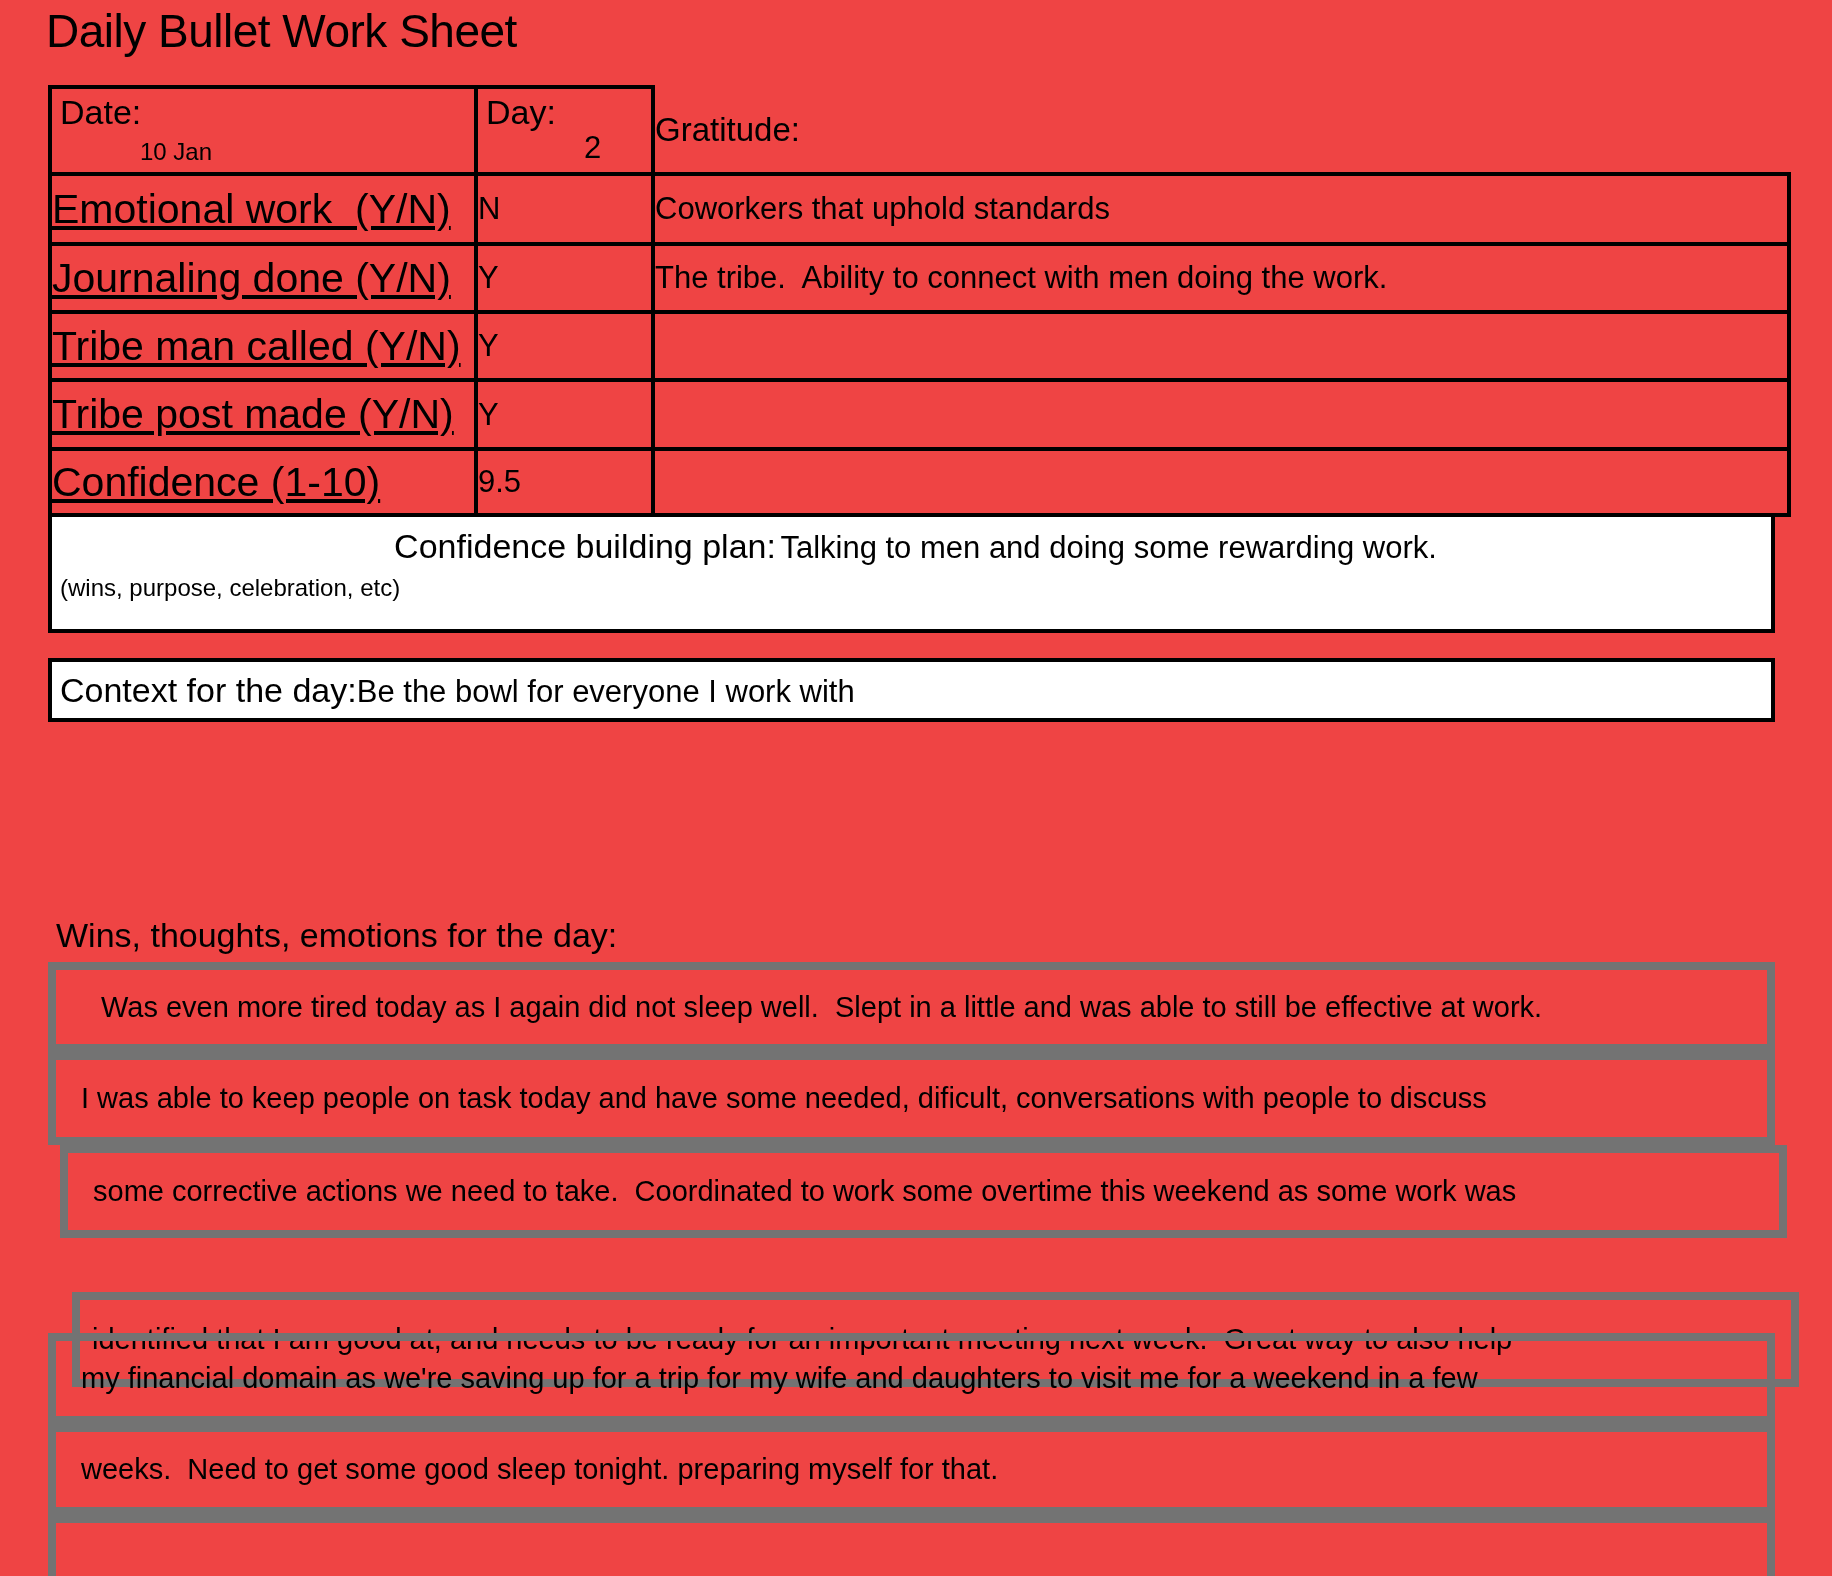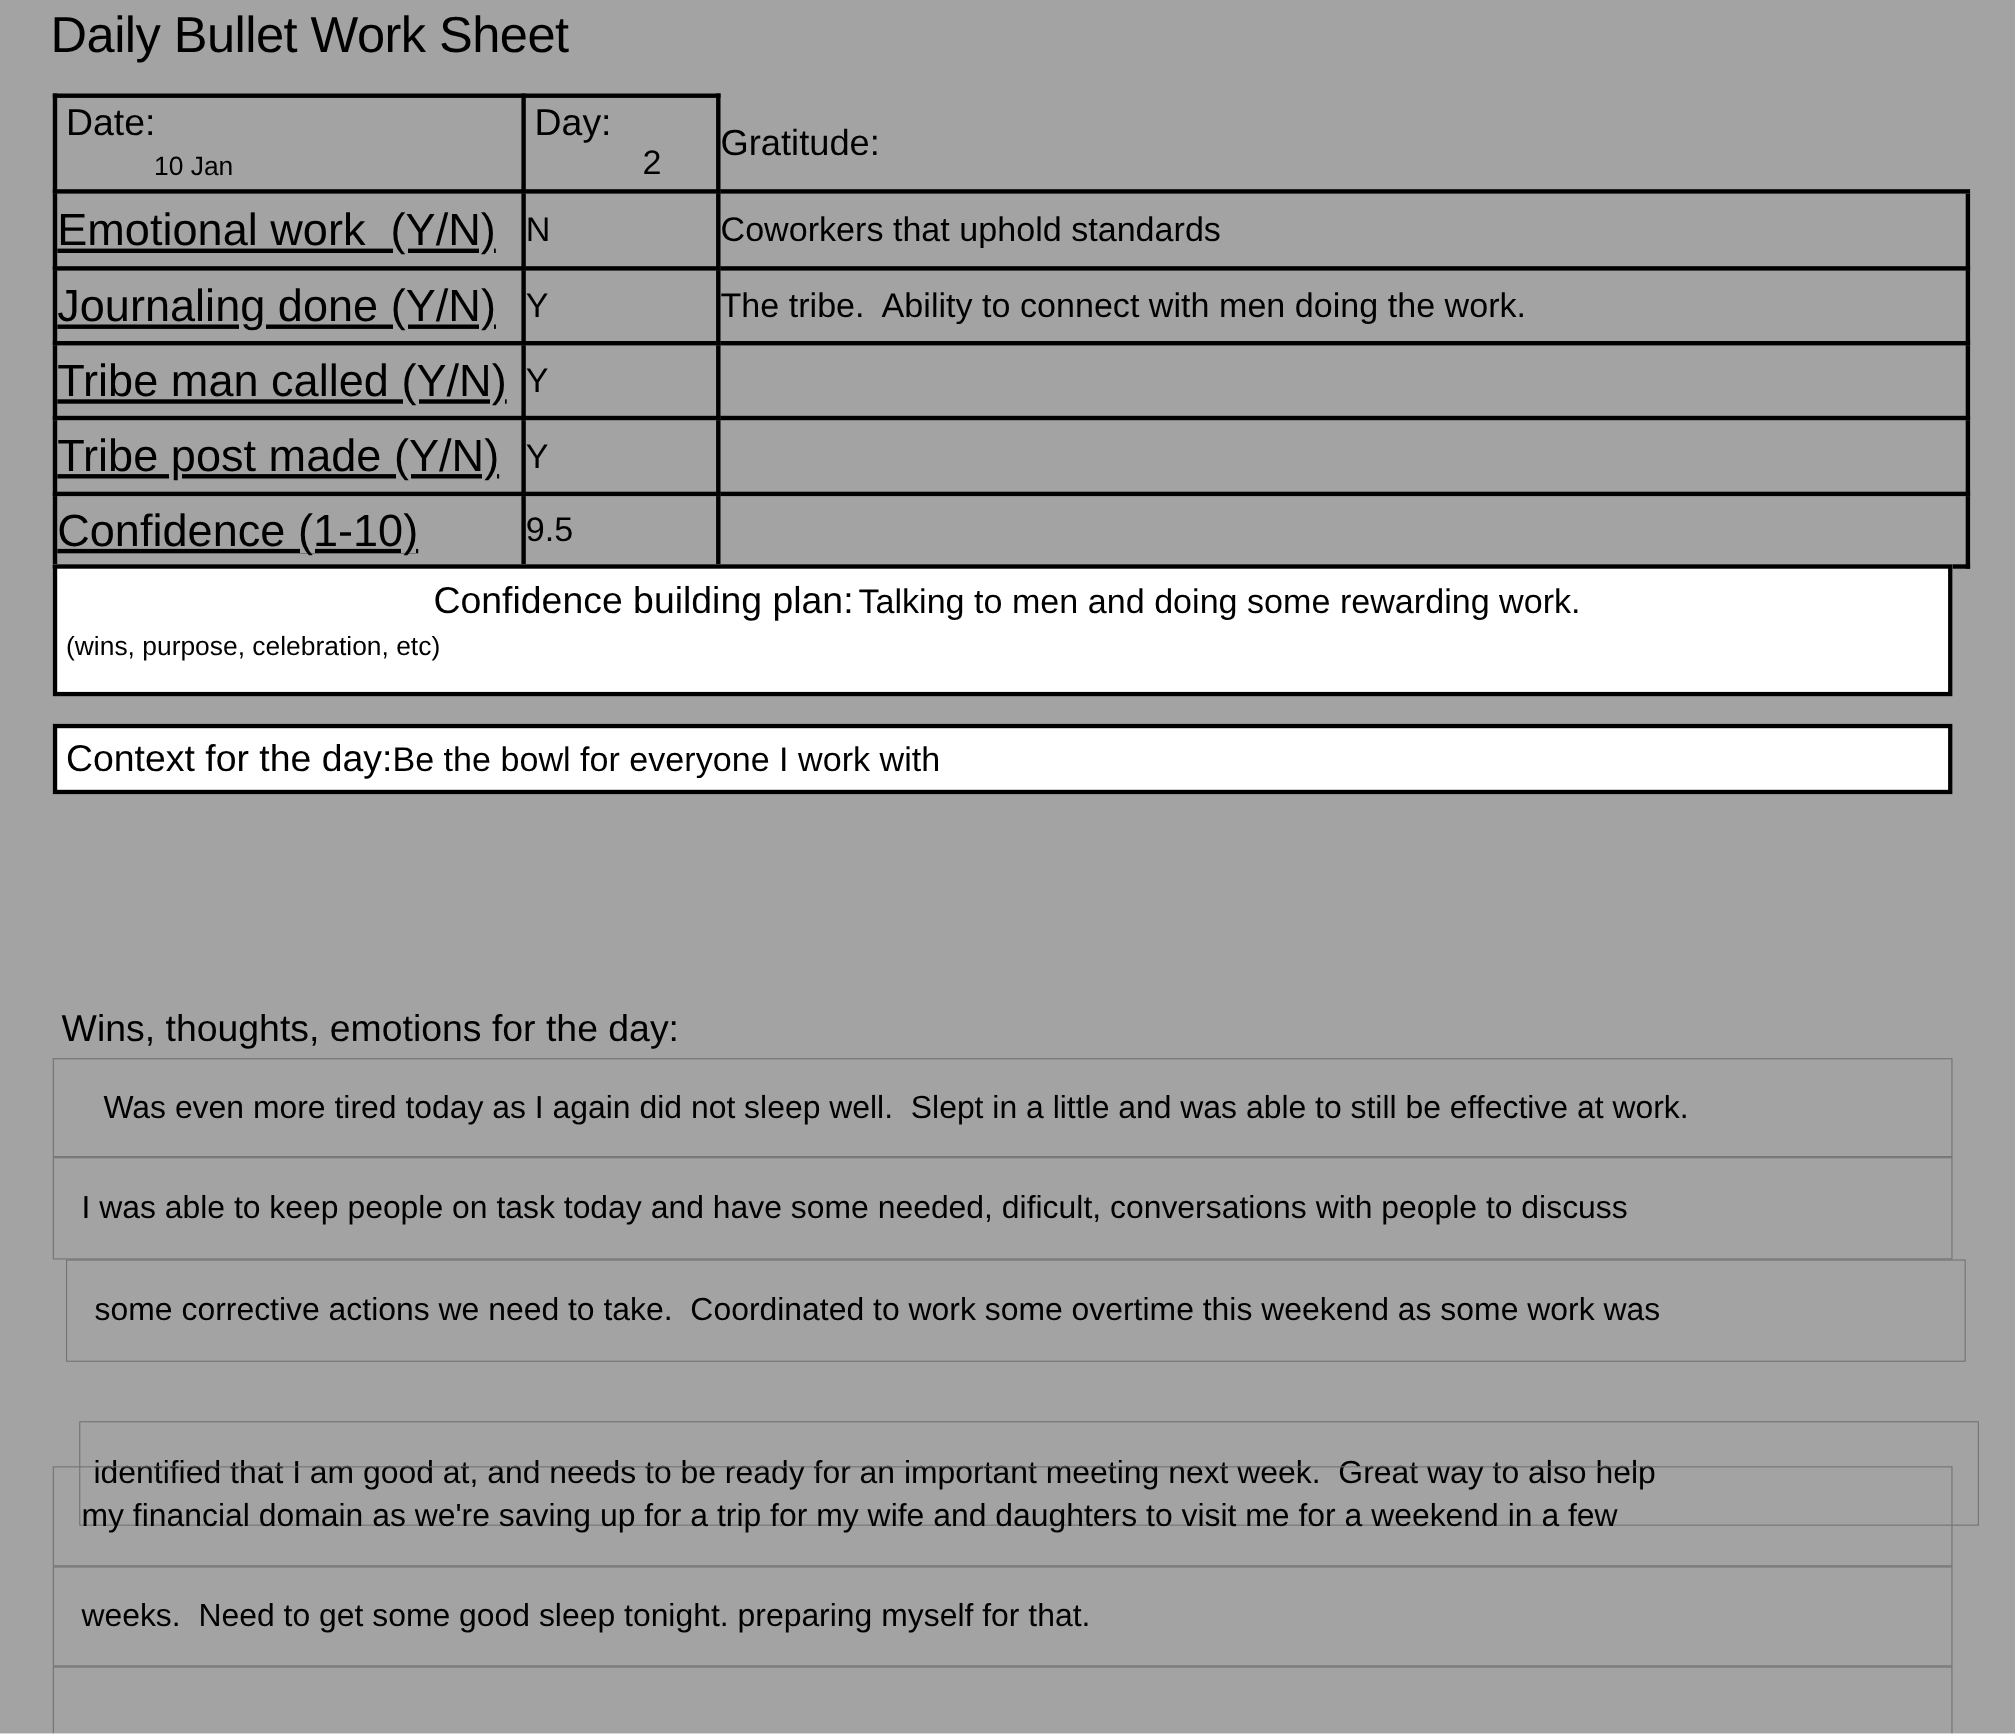--- a/index.html
+++ b/index.html
@@ -4,21 +4,21 @@
 <style>
   html, body {
     margin: 0;
     padding: 0;
     background: #ffffff;
   }
   #sheet {
     position: relative;
     width: 1832px;
     height: 1576px;
-    background: #a3a3a3;
+    background: #ef4444;
     color: #000000;
     font-family: "Liberation Sans", sans-serif;
     overflow: hidden;
   }
   .pre { white-space: pre; }
 
   #title {
     position: absolute;
     left: 46px;
     top: 4px;
@@ -99,21 +99,21 @@
   #wins-title {
     position: absolute;
     left: 56px;
     top: 916px;
     font-size: 34px;
   }
   .wins-row {
     position: absolute;
     left: 48px;
     width: 1727px;
-    border: 1px solid #737373;
+    border: 8px solid #737373;
     box-sizing: border-box;
     display: flex;
     align-items: center;
     font-size: 29px;
     white-space: pre;
     overflow: hidden;
   }
   .wr-pad    { padding-left: 25px; }
   .wr-pad-md { padding-left: 12px; }
   .wr-pad-lg { padding-left: 45px; }

